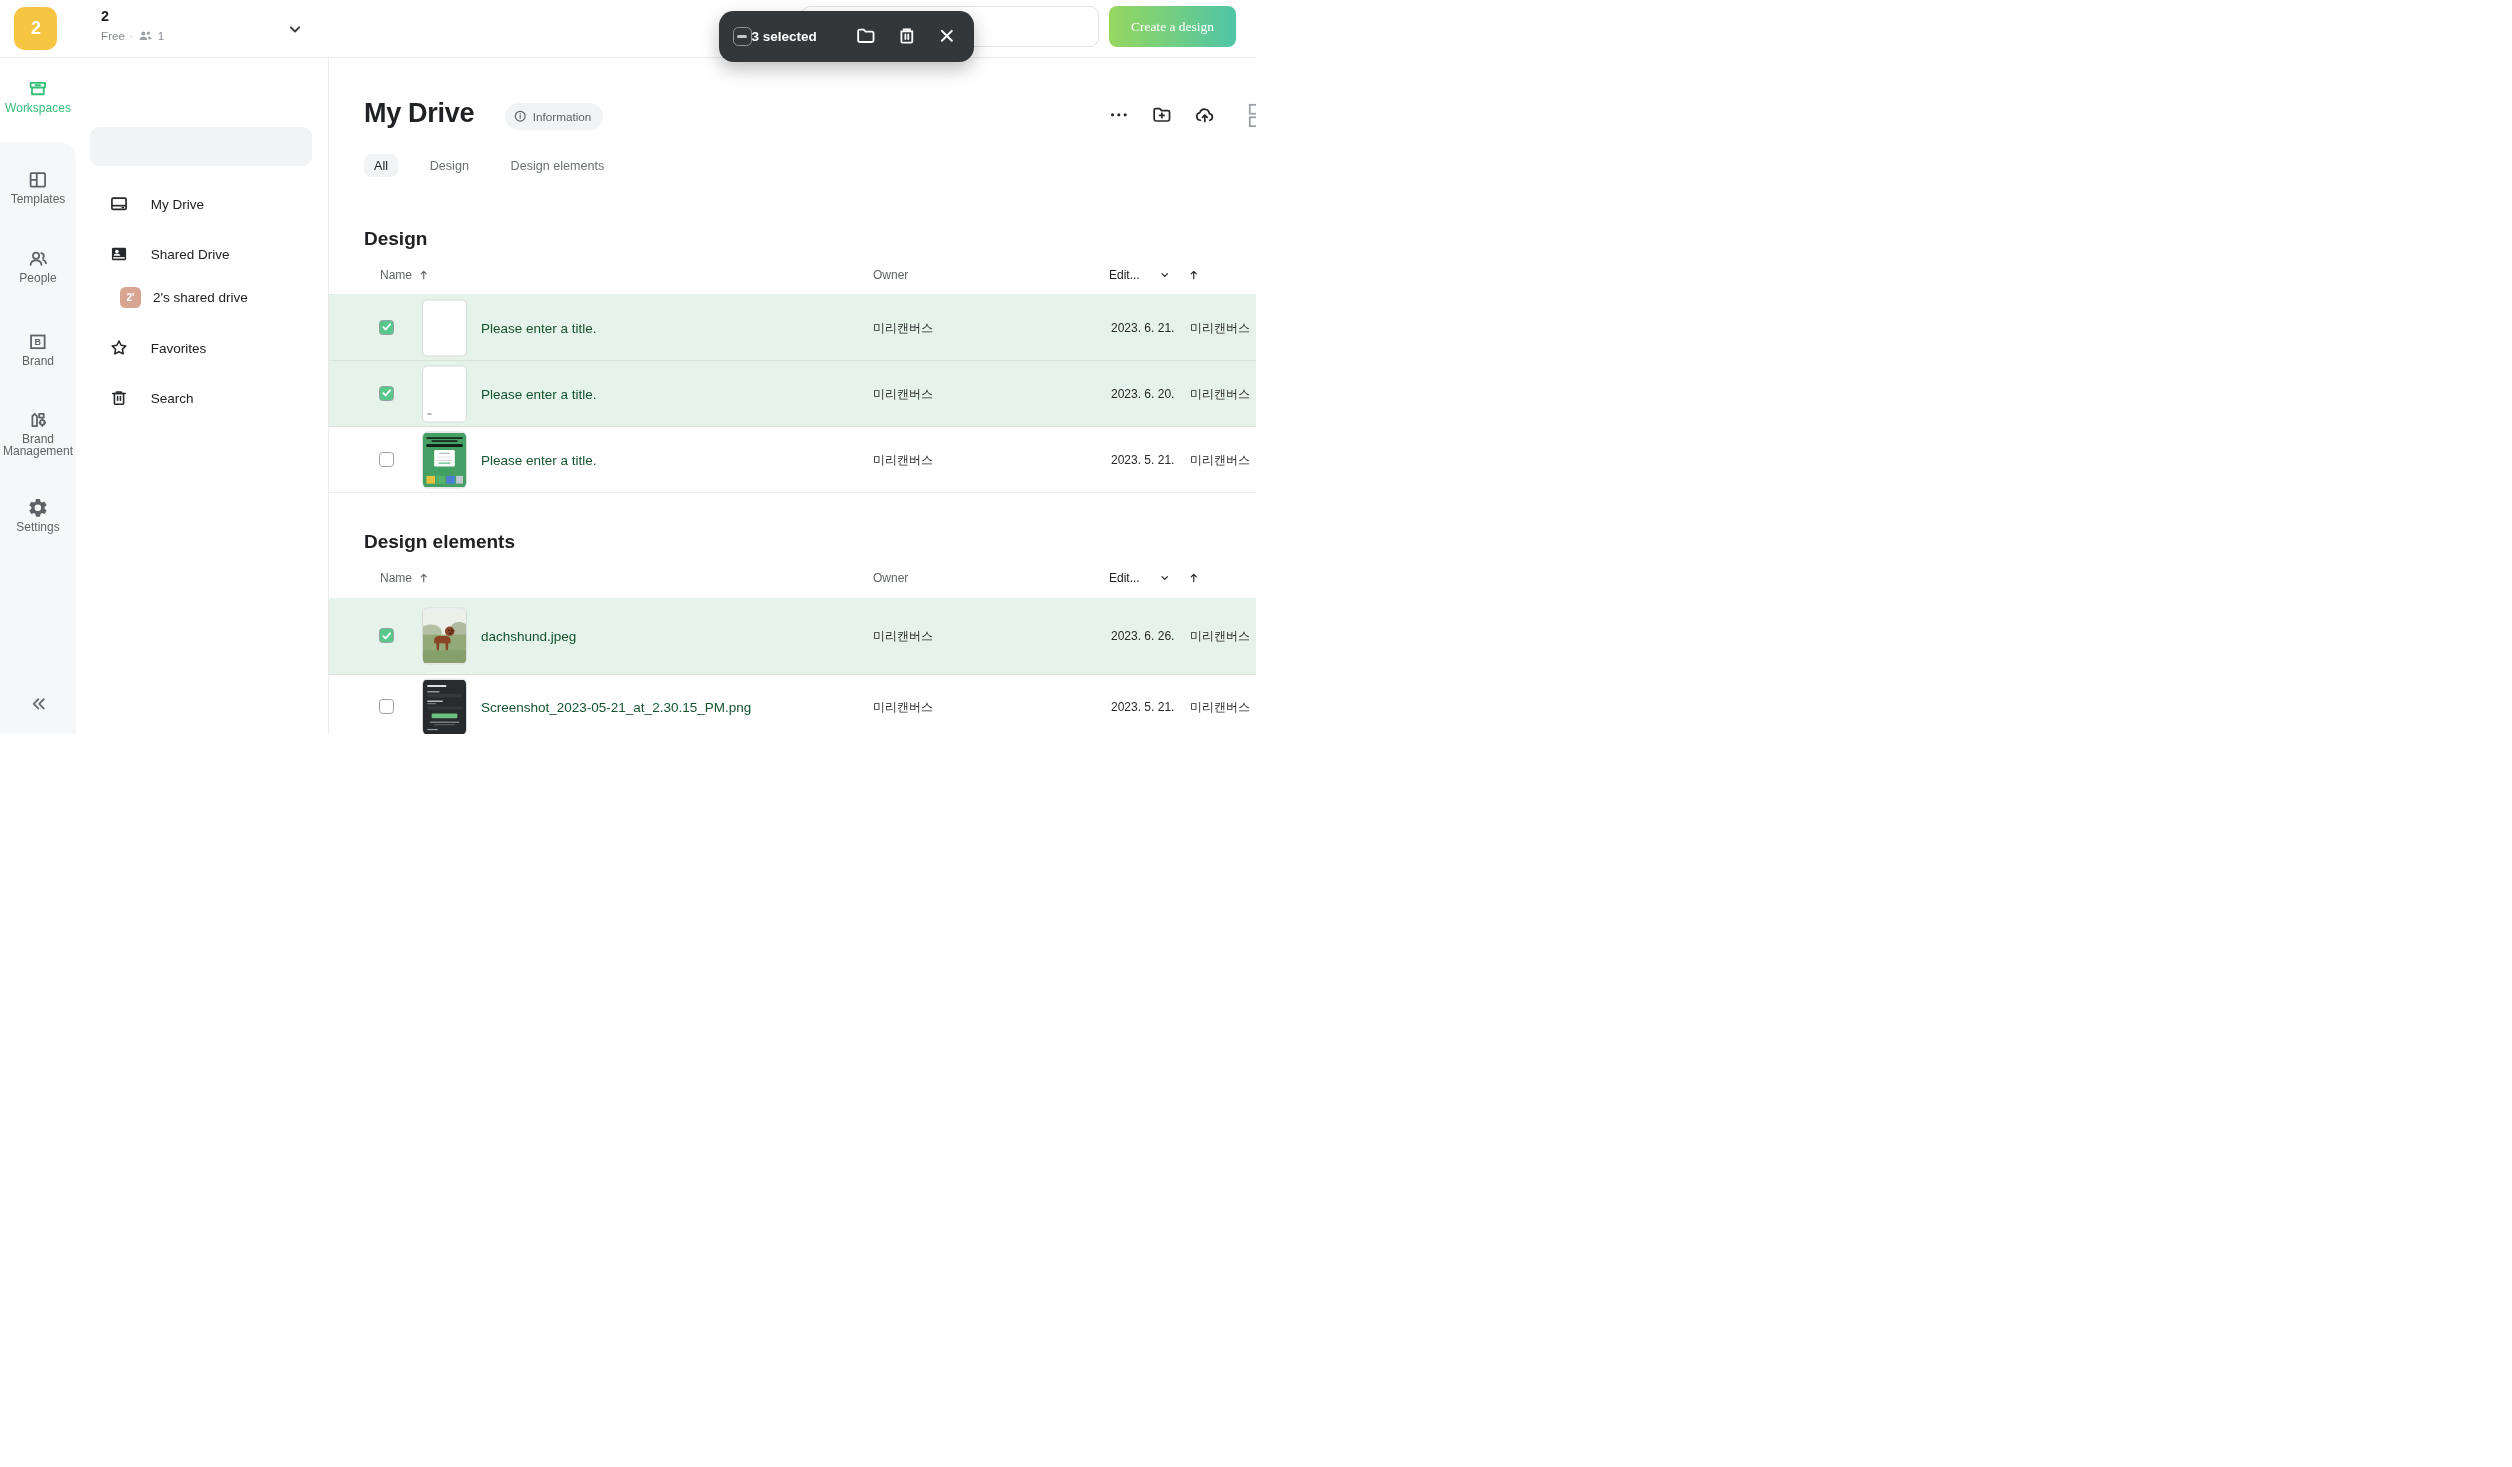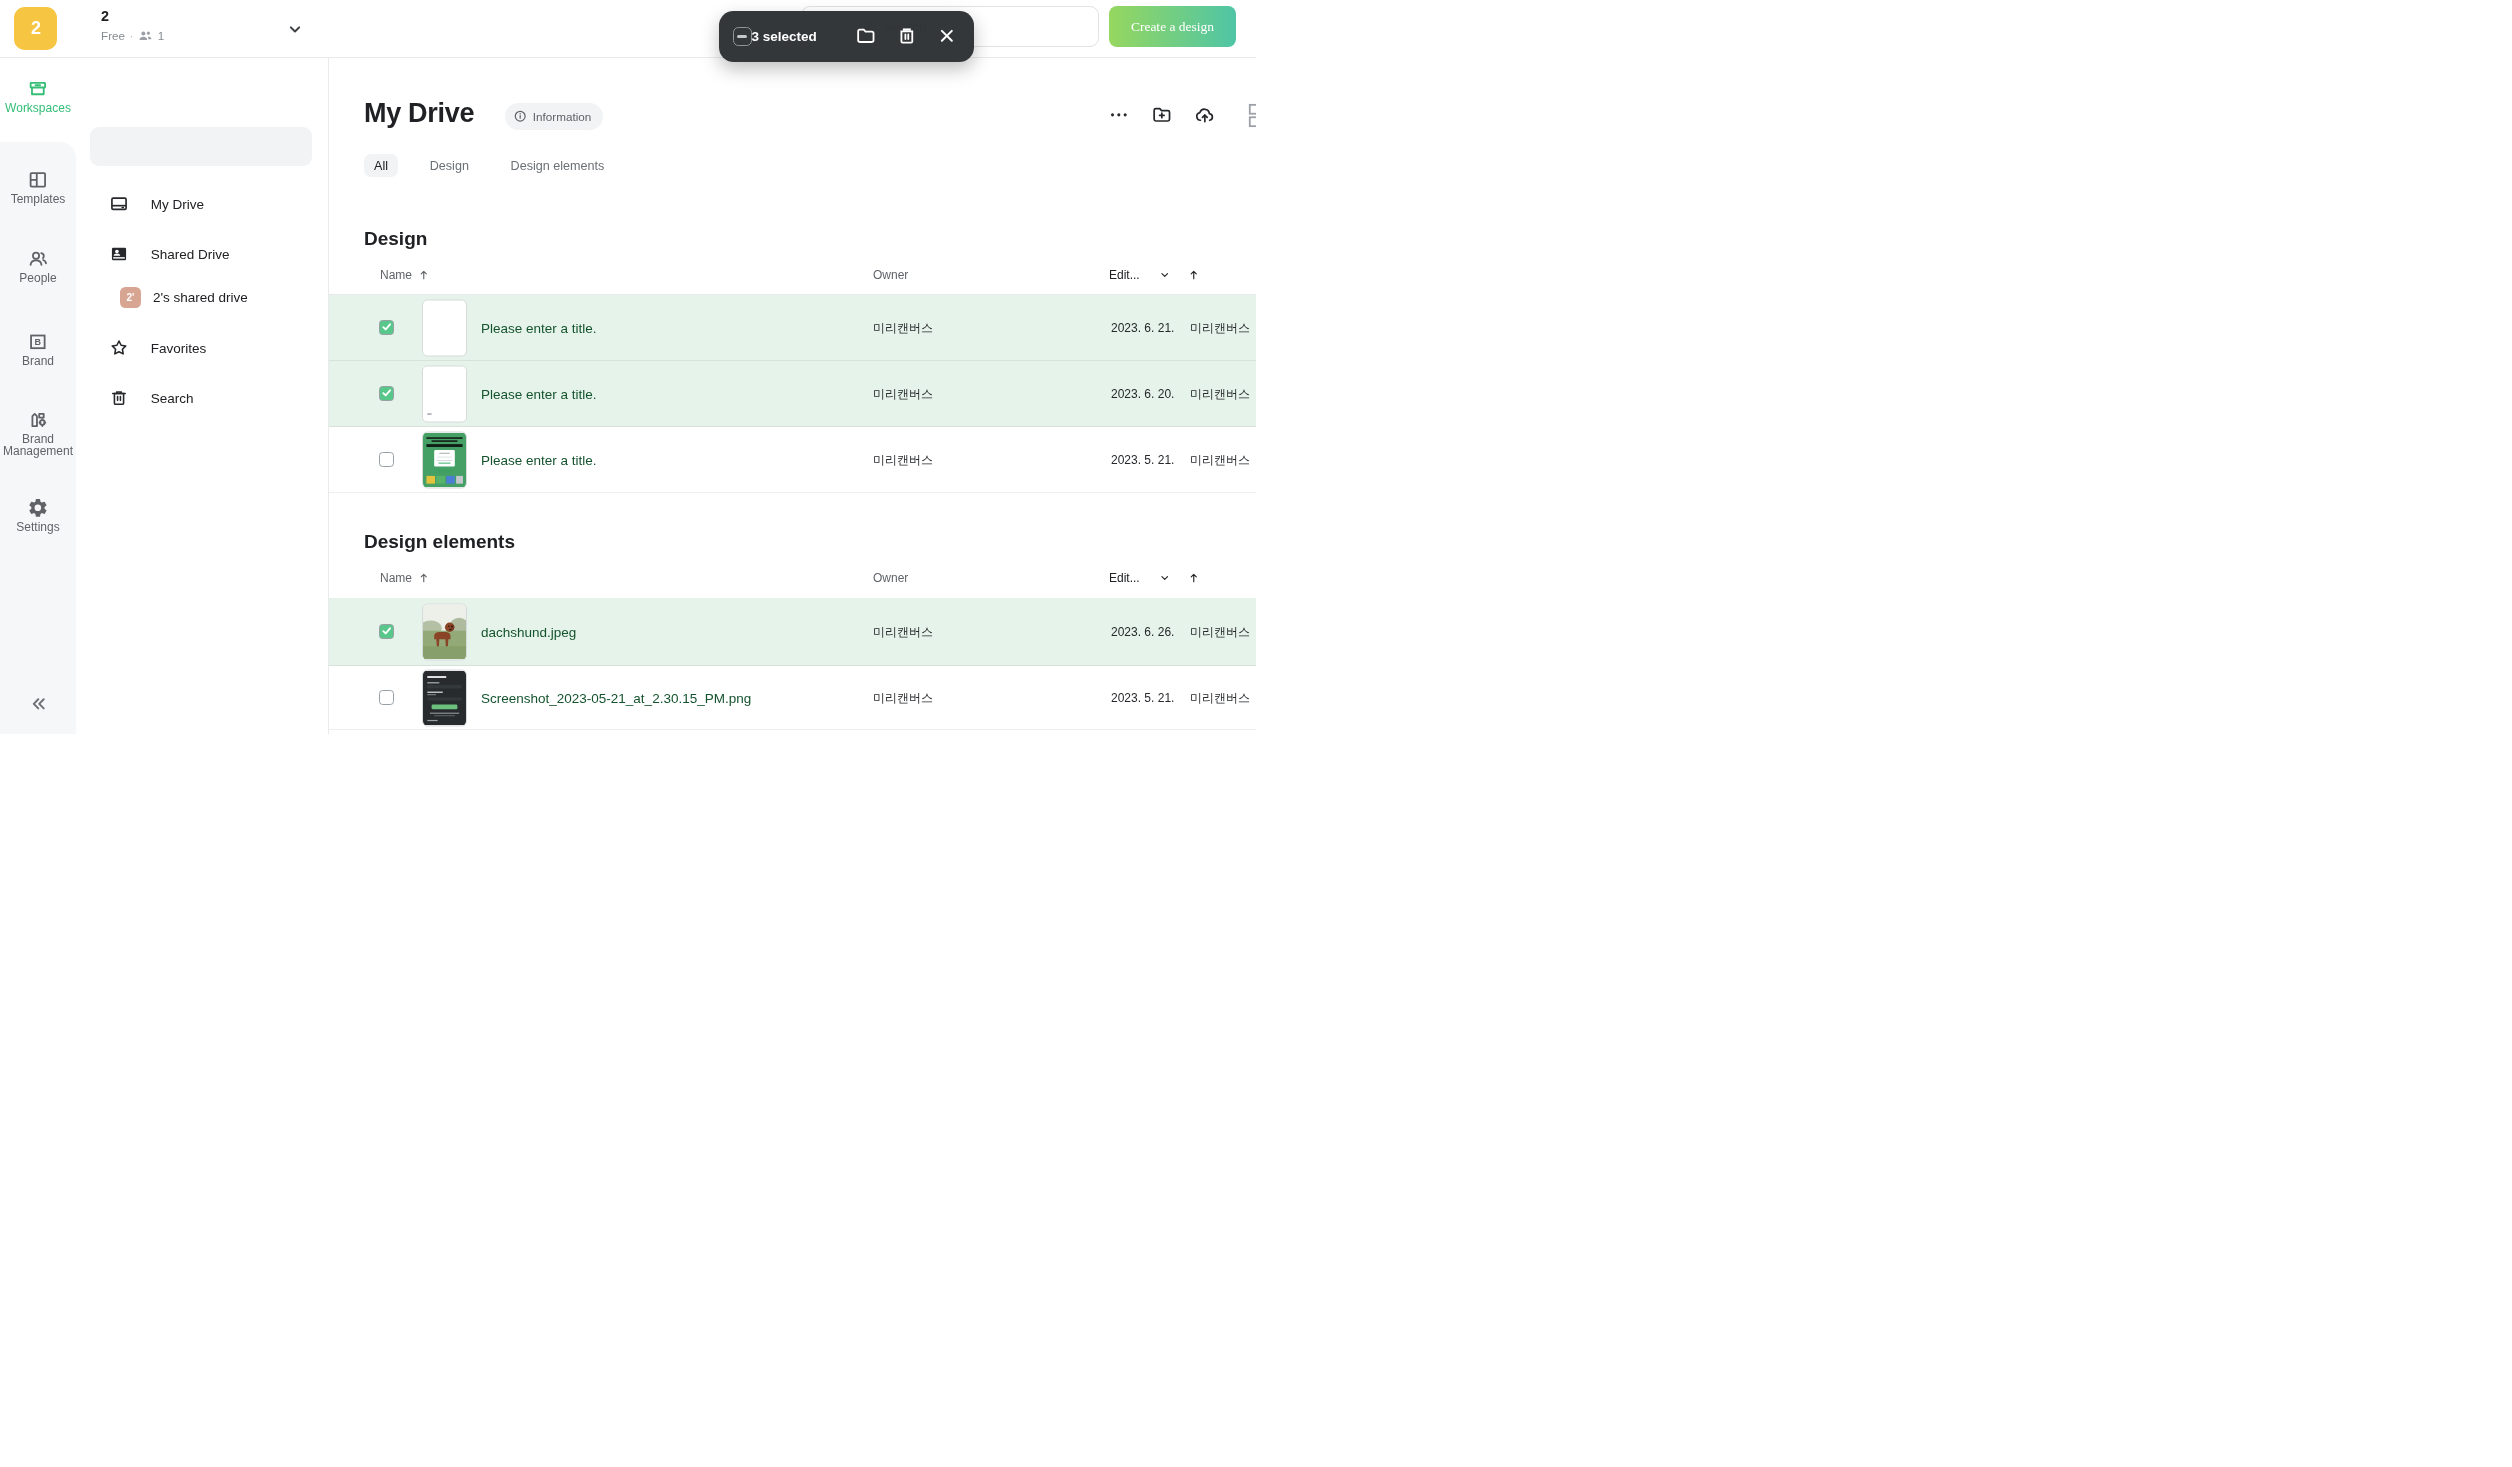--- a/index.html
+++ b/index.html
@@ -451,21 +451,21 @@
             <svg viewBox="0 0 24 24" fill="none" stroke="currentColor" stroke-width="2" stroke-linecap="round" stroke-linejoin="round">
               <path d="M12 19V6M7.5 10.5L12 6l4.5 4.5"></path>
             </svg>
           </span>
       </span>
     </div>
     <div class="divider" style="top:540px"></div>
 
     <div class="rows" style="top:540px">
 
-      <div class="row selected" style="height:68px">
+      <div class="row selected" style="height:77px">
         <span class="cb">
             <svg viewBox="0 0 16 16" fill="none" stroke="#fff" stroke-width="2.6" stroke-linecap="round" stroke-linejoin="round">
               <path d="M3.2 8.4l3.2 3.1 6-7"></path>
             </svg>
           </span>
         <span class="thumb">
           <svg viewBox="0 0 50 63">
               <rect width="50" height="63" fill="#edefe9"></rect>
               <ellipse cx="9" cy="27" rx="13" ry="9" fill="#a9b798" opacity=".85"></ellipse>
               <ellipse cx="42" cy="25" rx="11" ry="10" fill="#9eae8c" opacity=".8"></ellipse>

